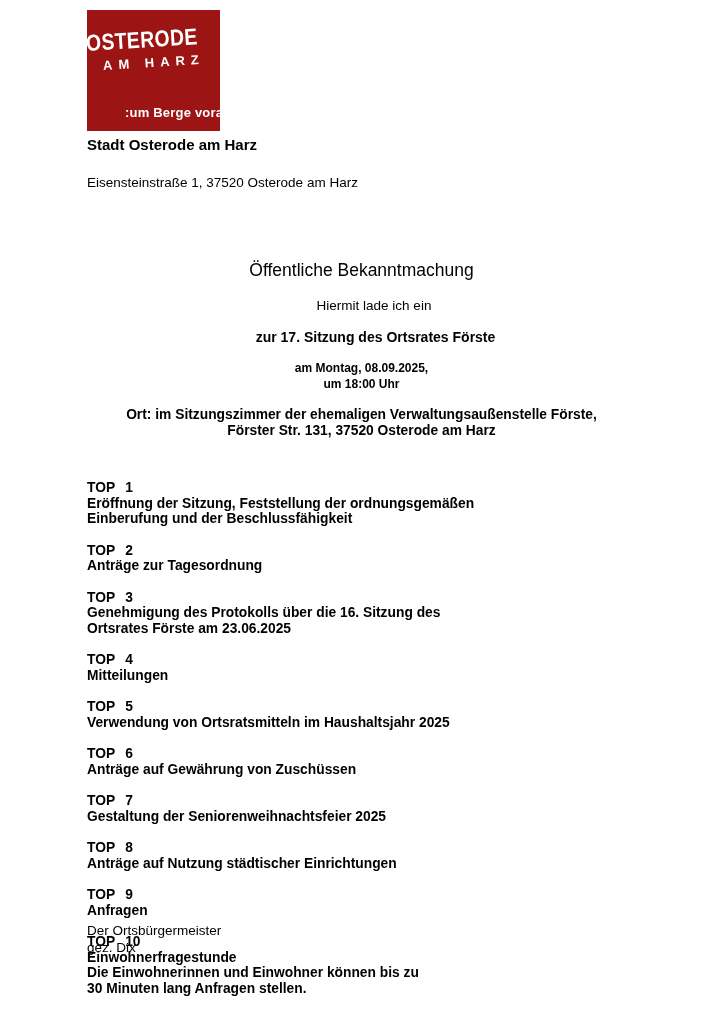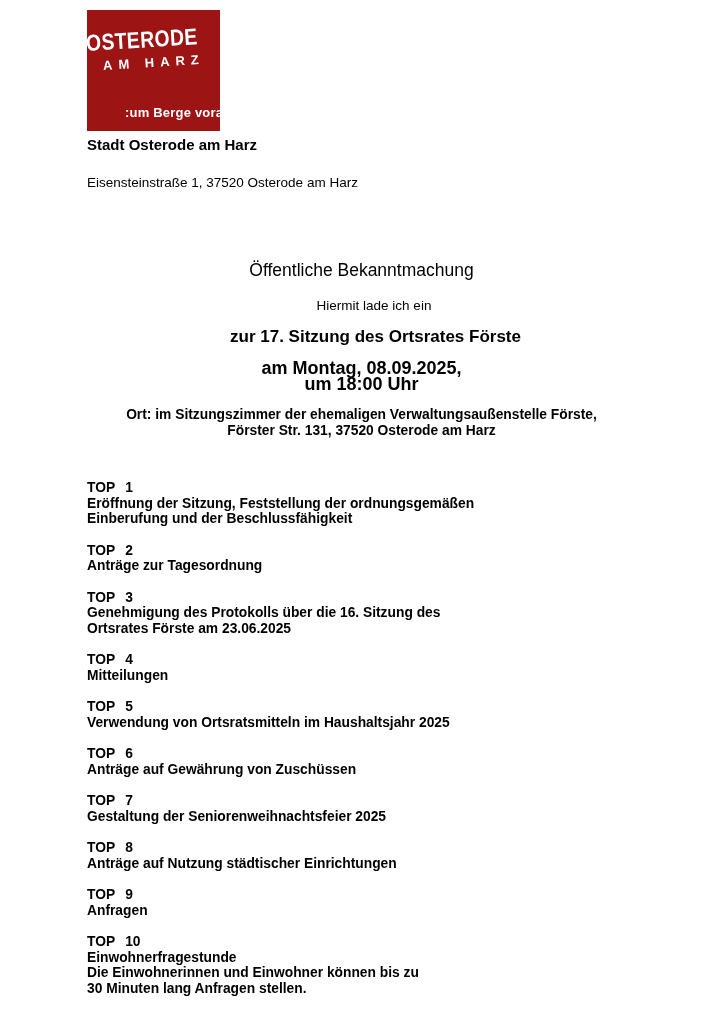--- a/index.html
+++ b/index.html
@@ -68,22 +68,22 @@
   .sender-address { font-size: 13.5px; margin-top: 23px; line-height: 15px; }
 
   
   .center-block {
     position: absolute;
     left: 0; right: 0; top: 261px;
     text-align: center;
   }
   .doc-title { font-size: 17.5px; font-weight: normal; line-height: 19px; margin-bottom: 19px; }
   .intro { font-size: 13.5px; line-height: 14px; margin-bottom: 17px; padding-left: 25px; }
-  .session { font-size: 17px; font-weight: bold; line-height: 14px; margin-bottom: 17px; padding-left: 28px; }
-  .datetime { font-size: 18px; font-weight: bold; line-height: 15.5px; margin-bottom: 15px; white-space: pre-line; }
+  .session { font-size: 14px; font-weight: bold; line-height: 14px; margin-bottom: 17px; padding-left: 28px; }
+  .datetime { font-size: 12px; font-weight: bold; line-height: 15.5px; margin-bottom: 15px; white-space: pre-line; }
   .location { font-size: 13.8px; font-weight: bold; line-height: 15.5px; white-space: pre-line; }
 
   
   .agenda { position: absolute; left: 87px; top: 480px; width: 560px; }
   .agenda-heading { font-size: 13.8px; font-weight: bold; line-height: 15px; margin-bottom: 16px; }
   .agenda-item {
     display: flex;
     align-items: flex-start;
     font-size: 13.8px;
     font-weight: bold;
@@ -165,14 +165,18 @@
       <div class="top-text">Anfragen</div>
     </div>
     <div class="agenda-item">
       <div class="top-cell"><span>TOP</span><span class="top-no">10</span></div>
       <div class="top-text">Einwohnerfragestunde
 Die Einwohnerinnen und Einwohner können bis zu
 30 Minuten lang Anfragen stellen.</div>
     </div>
   </div>
 
+  <div class="signature">
+    <div>Der Ortsbürgermeister</div>
+    <div>gez. Dix</div>
+  </div>
 
 </div>
 
 </body></html>

